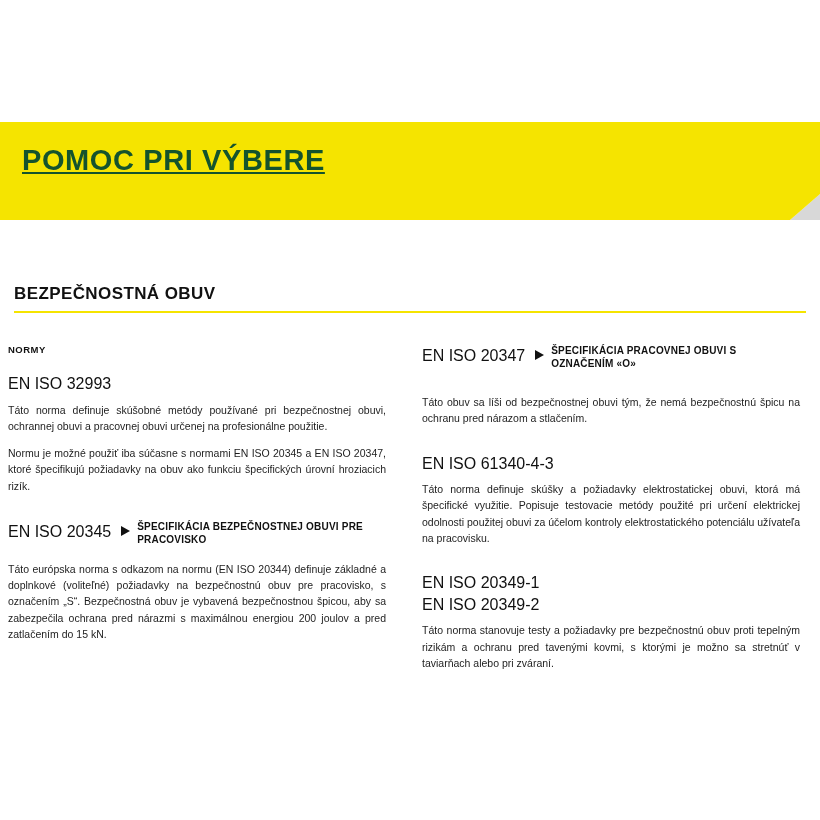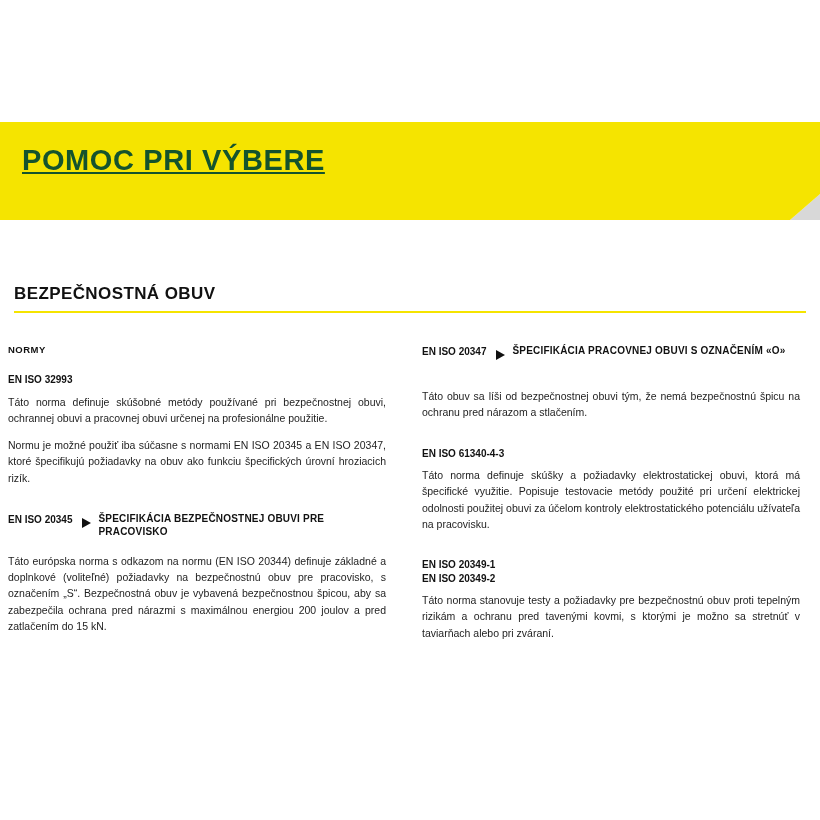--- a/index.html
+++ b/index.html
@@ -94,22 +94,22 @@
 
   .kicker {
     font-size: 9.5px;
     font-weight: bold;
     letter-spacing: 0.5px;
     color: #111111;
     margin-bottom: 13px;
   }
 
   .std-code {
-    font-size: 10px;
-    font-weight: bold;
+    font-size: 16px;
+    font-weight: normal;
     color: #111111;
     line-height: 1.35;
   }
 
   .para {
     font-size: 10.5px;
     line-height: 1.55;
     text-align: justify;
     color: #1d1d1d;
     margin-top: 7px;

